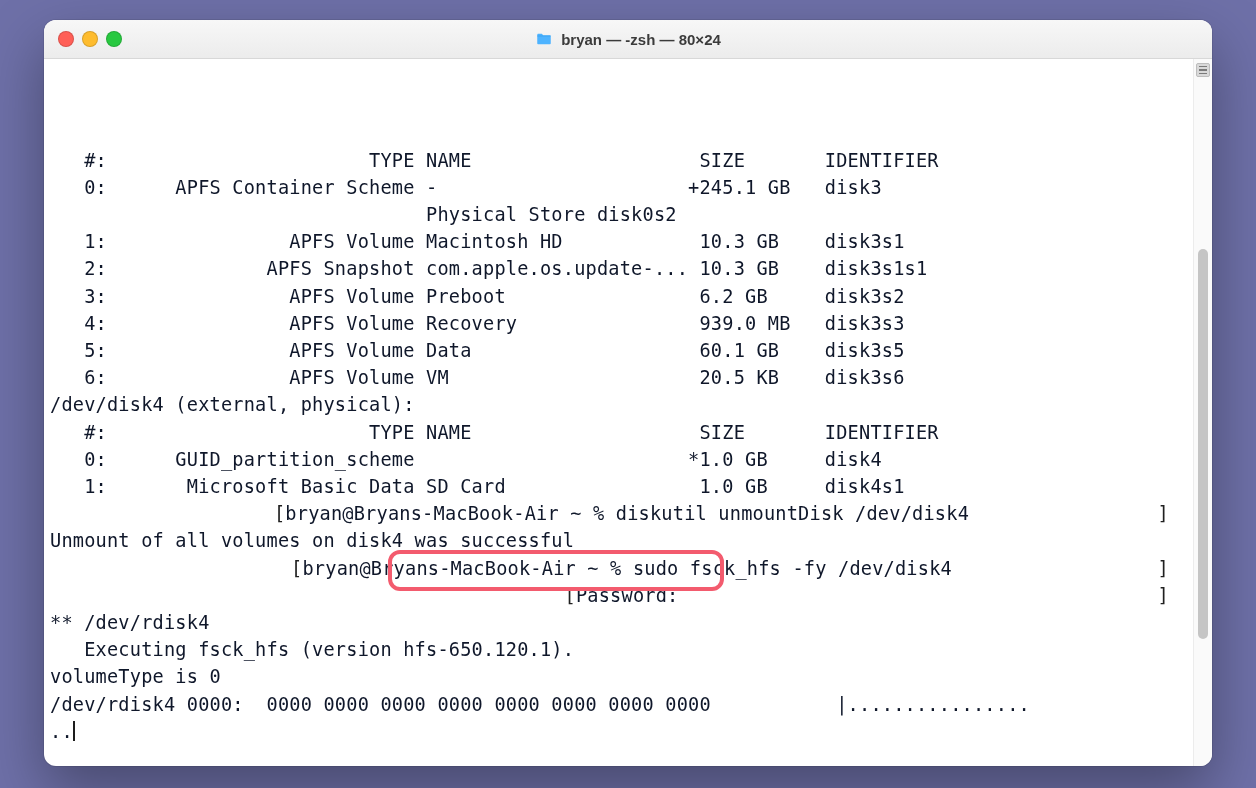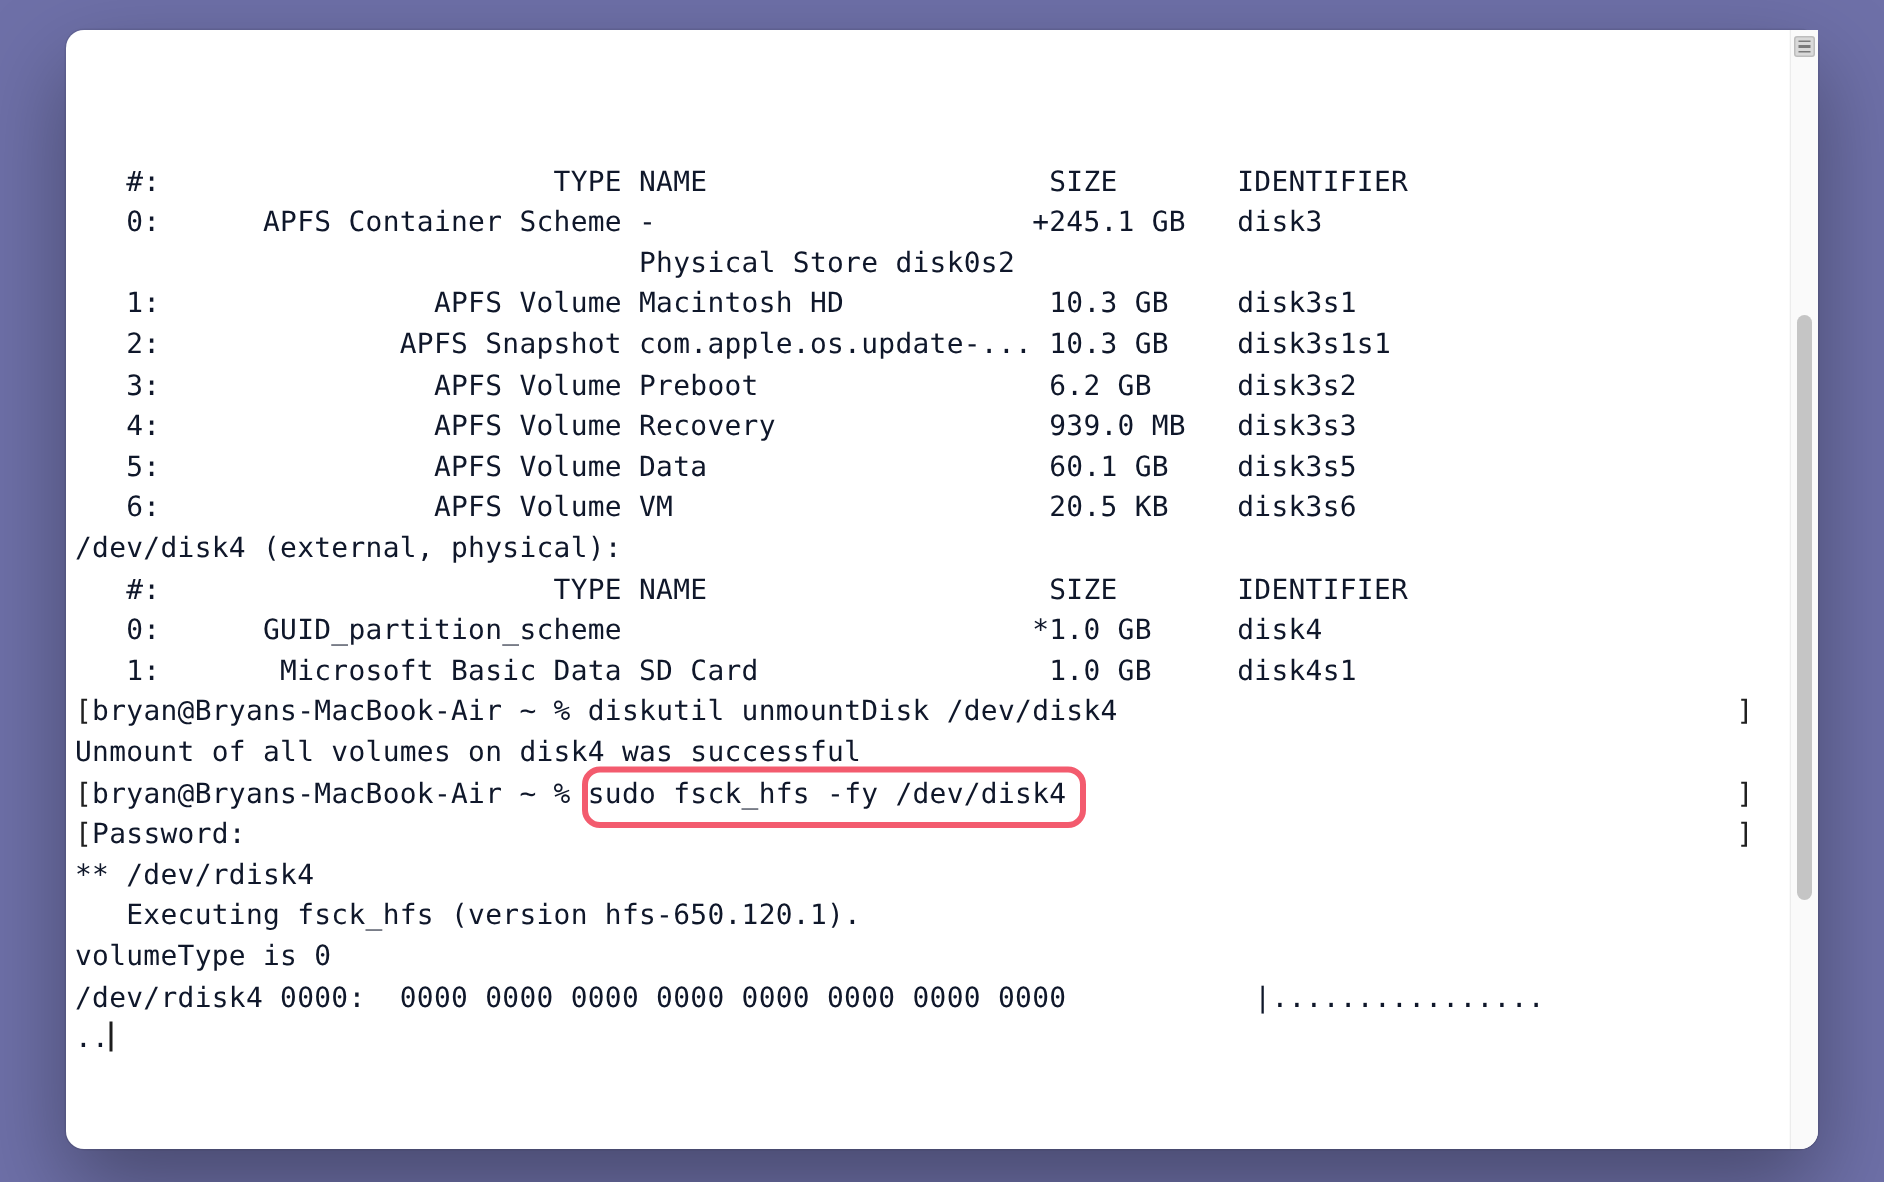--- a/index.html
+++ b/index.html
@@ -73,21 +73,21 @@
     padding: 6px 0 6px 6px;
     font-size: 18.6px;
     line-height: 27.2px;
     color: #0f172a;
     white-space: pre;
     overflow: hidden;
     position: relative;
     letter-spacing: 0.2px;
   }
   .line { display: block; }
-  .bracketed { position: relative; }
+  .bracketed { position: relative; text-align: center; }
   .bracketed::before {
     content: "[";
     color: #202020;
   }
   .bracketed::after {
     content: "]";
     color: #202020;
     position: absolute;
     right: 24px;
   }
@@ -138,20 +138,36 @@
     height: 20px;
     background:#1d1d1d;
     vertical-align: -3px;
   }
 </style>
 </head>
 <body>
 
 <div class="window">
 
+  <div class="titlebar">
+    <div class="traffic">
+      <div class="tlight red"></div>
+      <div class="tlight yellow"></div>
+      <div class="tlight green"></div>
+    </div>
+    <div class="titlecenter">
+      <span class="folder-icon">
+        <svg viewBox="0 0 24 24" width="18" height="18">
+          <path d="M3 6.5C3 5.67 3.67 5 4.5 5H9l2 2h8.5c.83 0 1.5.67 1.5 1.5v9c0 .83-.67 1.5-1.5 1.5h-15C3.67 19 3 18.33 3 17.5v-11z" fill="#4db3ff"></path>
+          <path d="M3 8h18" stroke="#2f9be8" stroke-width="0.8"></path>
+        </svg>
+      </span>
+      <span>bryan — -zsh — 80×24</span>
+    </div>
+  </div>
 
   <div class="body">
     <div class="content" id="content">
       
       <span class="line">   #:                       TYPE NAME                    SIZE       IDENTIFIER</span><span class="line">   0:      APFS Container Scheme -                      +245.1 GB   disk3</span><span class="line">                                 Physical Store disk0s2</span><span class="line">   1:                APFS Volume Macintosh HD            10.3 GB    disk3s1</span><span class="line">   2:              APFS Snapshot com.apple.os.update-... 10.3 GB    disk3s1s1</span><span class="line">   3:                APFS Volume Preboot                 6.2 GB     disk3s2</span><span class="line">   4:                APFS Volume Recovery                939.0 MB   disk3s3</span><span class="line">   5:                APFS Volume Data                    60.1 GB    disk3s5</span><span class="line">   6:                APFS Volume VM                      20.5 KB    disk3s6</span><span class="line"></span><span class="line">/dev/disk4 (external, physical):</span><span class="line">   #:                       TYPE NAME                    SIZE       IDENTIFIER</span><span class="line">   0:      GUID_partition_scheme                        *1.0 GB     disk4</span><span class="line">   1:       Microsoft Basic Data SD Card                 1.0 GB     disk4s1</span><span class="line"></span><span class="line bracketed">bryan@Bryans-MacBook-Air ~ % diskutil unmountDisk /dev/disk4</span><span class="line">Unmount of all volumes on disk4 was successful</span><span class="line bracketed">bryan@Bryans-MacBook-Air ~ % sudo fsck_hfs -fy /dev/disk4</span><span class="line bracketed">Password:</span><span class="line">** /dev/rdisk4</span><span class="line">   Executing fsck_hfs (version hfs-650.120.1).</span><span class="line">volumeType is 0</span><span class="line">/dev/rdisk4 0000:  0000 0000 0000 0000 0000 0000 0000 0000           |................</span><span class="line">..<span class="cursor"></span></span><div class="highlight-box" id="hl" style="left: 344.188px; top: 490.656px; width: 327.375px; height: 33.2031px;"></div>
     </div>
     <div class="scrolltrack">
       <div class="scrollicon">
         <div></div>
           <div></div>

